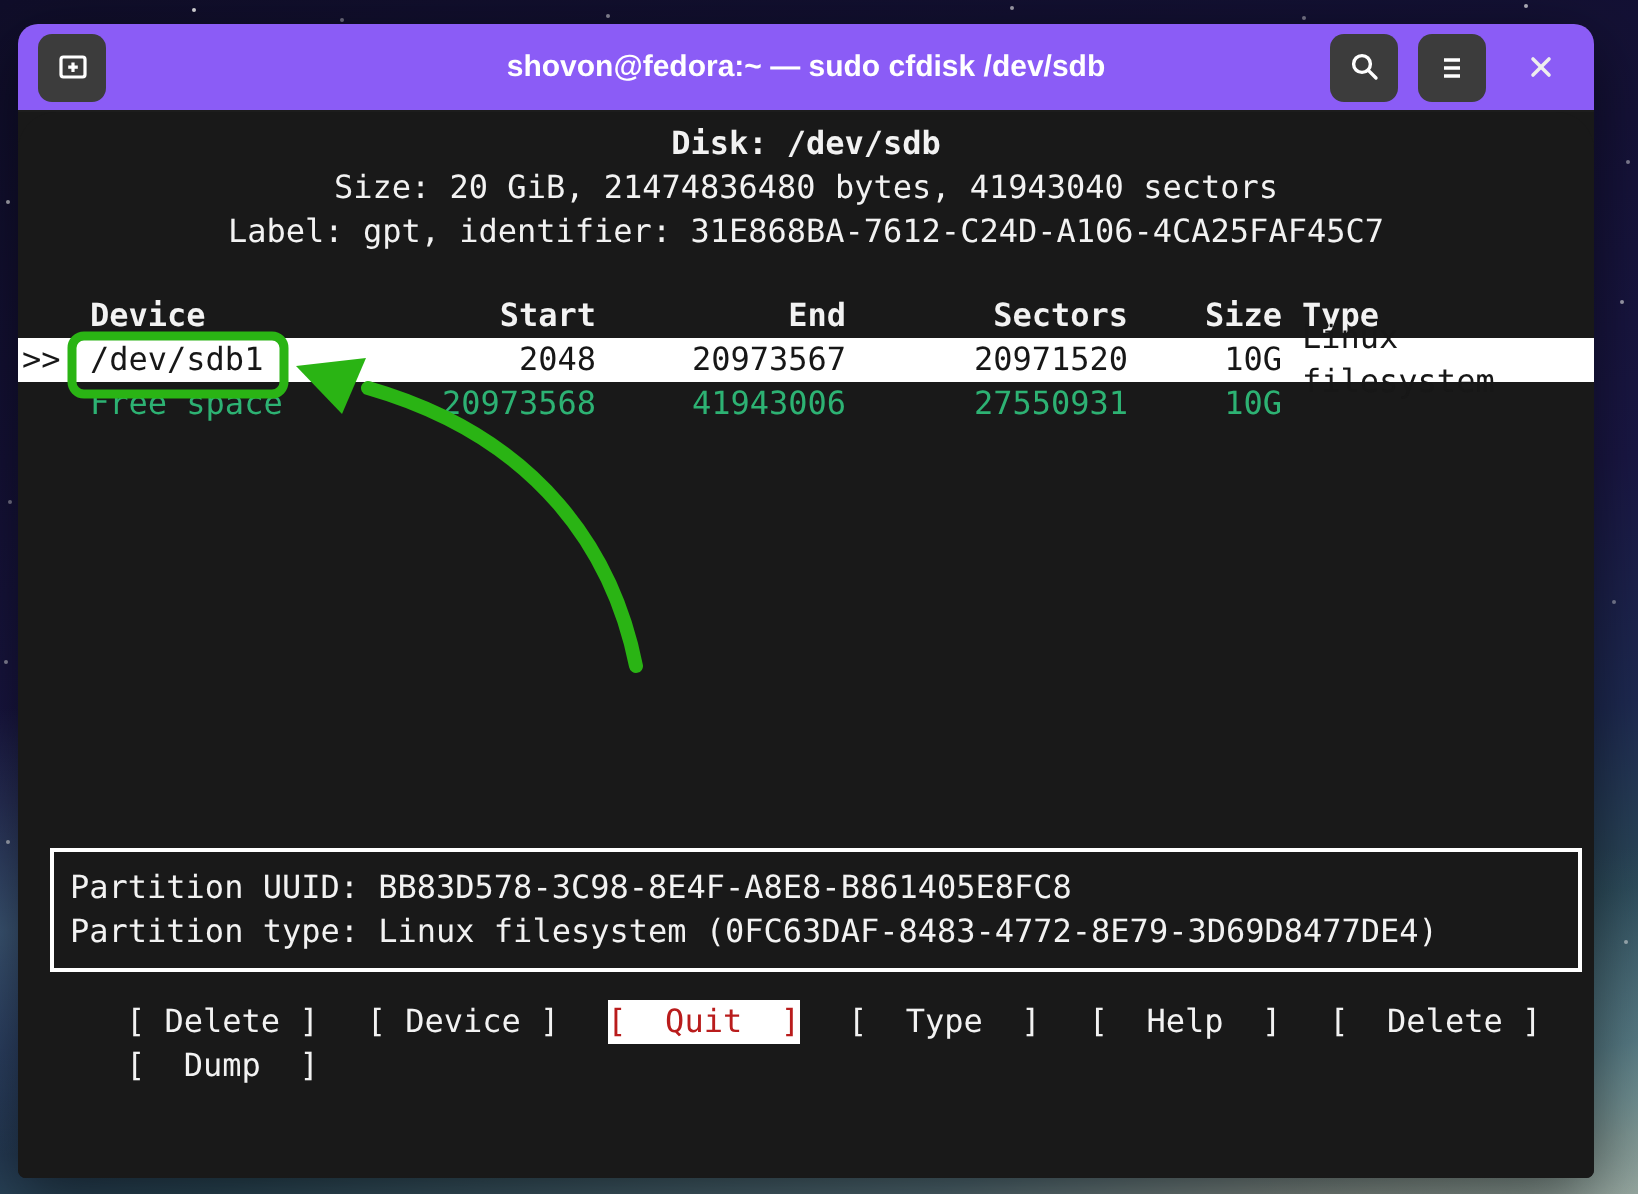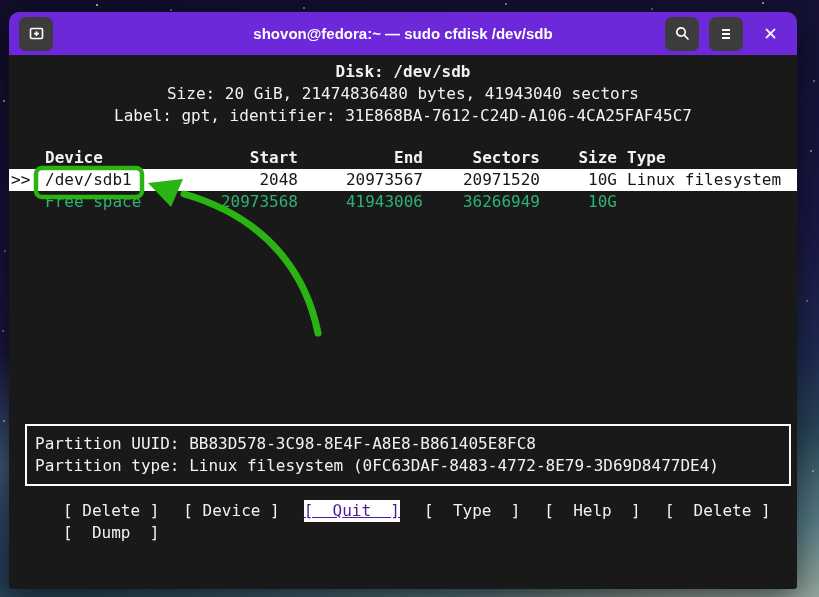--- a/index.html
+++ b/index.html
@@ -21,21 +21,21 @@
   .stars i:nth-child(11){left:812px;top:470px;opacity:.6}.stars i:nth-child(12){left:2px;top:330px;opacity:.6}
   .stars i:nth-child(13){left:813px;top:80px;opacity:.55}.stars i:nth-child(14){left:170px;top:9px;opacity:.45}
 
   .window{
     position:absolute;left:9px;top:12px;width:788px;height:577px;
     border-radius:10px 10px 4px 4px;overflow:hidden;
     box-shadow:0 10px 34px rgba(0,0,0,.55);
     background:#191919;
   }
   .titlebar{
-    height:44px;background:#6d28d9;display:flex;align-items:center;
+    height:44px;background:#8b5cf6;display:flex;align-items:center;
     padding:0 10px;position:relative;border-bottom:1px solid #1d1d1d;box-sizing:border-box;
   }
   .tb-btn{
     width:34px;height:34px;border:none;border-radius:7px;background:#3c3c3c;
     display:flex;align-items:center;justify-content:center;padding:0;cursor:pointer;
   }
   .tb-btn svg,.tb-close svg{display:block}
   .title{
     position:absolute;left:50%;transform:translateX(-50%);
     color:#fff;font-family:"Liberation Sans","DejaVu Sans",sans-serif;
@@ -56,38 +56,38 @@
 
   .ptable{margin-top:20px;}
   .prow{display:flex;height:22px;align-items:center;}
   .prow.sel{background:#ffffff;color:#171717;}
   .prow.free{color:#2db273;}
   .phead{font-weight:bold;margin-top:12px;}
   .c-marker{width:36px;padding-left:2px;box-sizing:border-box;white-space:pre;}
   .c-device{width:100px;}
   .c-start{width:153px;text-align:right;}
   .c-end{width:125px;text-align:right;}
-  .c-sectors{width:117px;text-align:right;}
+  .c-sectors{width:117px;text-align:right;padding-left:24px;}
   .c-size{width:77px;text-align:right;}
   .c-type{padding-left:10px;flex:1;}
 
   .details-box{
     position:absolute;left:16px;top:368px;width:766px;box-sizing:border-box;
     border:2px solid #ffffff;padding:7px 8px 7px 8px;background:#191919;
   }
   .details-box div{white-space:nowrap;}
 
   .menu{position:absolute;left:54px;top:444px;}
   .menu-row{display:flex;gap:24px;height:22px;margin-bottom:0;}
   .mbtn{
     background:transparent;border:none;color:#f2f2f2;cursor:pointer;
     font-family:"DejaVu Sans Mono",monospace;font-size:16px;line-height:22px;
     white-space:pre;padding:0;height:22px;
   }
-  .mbtn.sel{background:#ffffff;color:#4c1d95;text-decoration:underline;}
+  .mbtn.sel{background:#ffffff;color:#b91c1c;}
 
   .annotation{position:absolute;left:0;top:0;pointer-events:none;}
 </style>
 </head>
 <body>
 
 <div class="stars">
   <i></i>
     <i></i>
     <i></i>
@@ -175,21 +175,21 @@
         <div class="c-sectors">20971520</div>
         <div class="c-size">10G</div>
         <div class="c-type">Linux filesystem</div>
       </div>
 
       <div class="prow free">
         <div class="c-marker"></div>
         <div class="c-device">Free space</div>
         <div class="c-start">20973568</div>
         <div class="c-end">41943006</div>
-        <div class="c-sectors">36266949</div>
+        <div class="c-sectors">27550931</div>
         <div class="c-size">10G</div>
         <div class="c-type"></div>
       </div>
     </div>
 
     <div class="details-box">
       <div>Partition UUID: BB83D578-3C98-8E4F-A8E8-B861405E8FC8</div>
       <div>Partition type: Linux filesystem (0FC63DAF-8483-4772-8E79-3D69D8477DE4)</div>
     </div>
 

